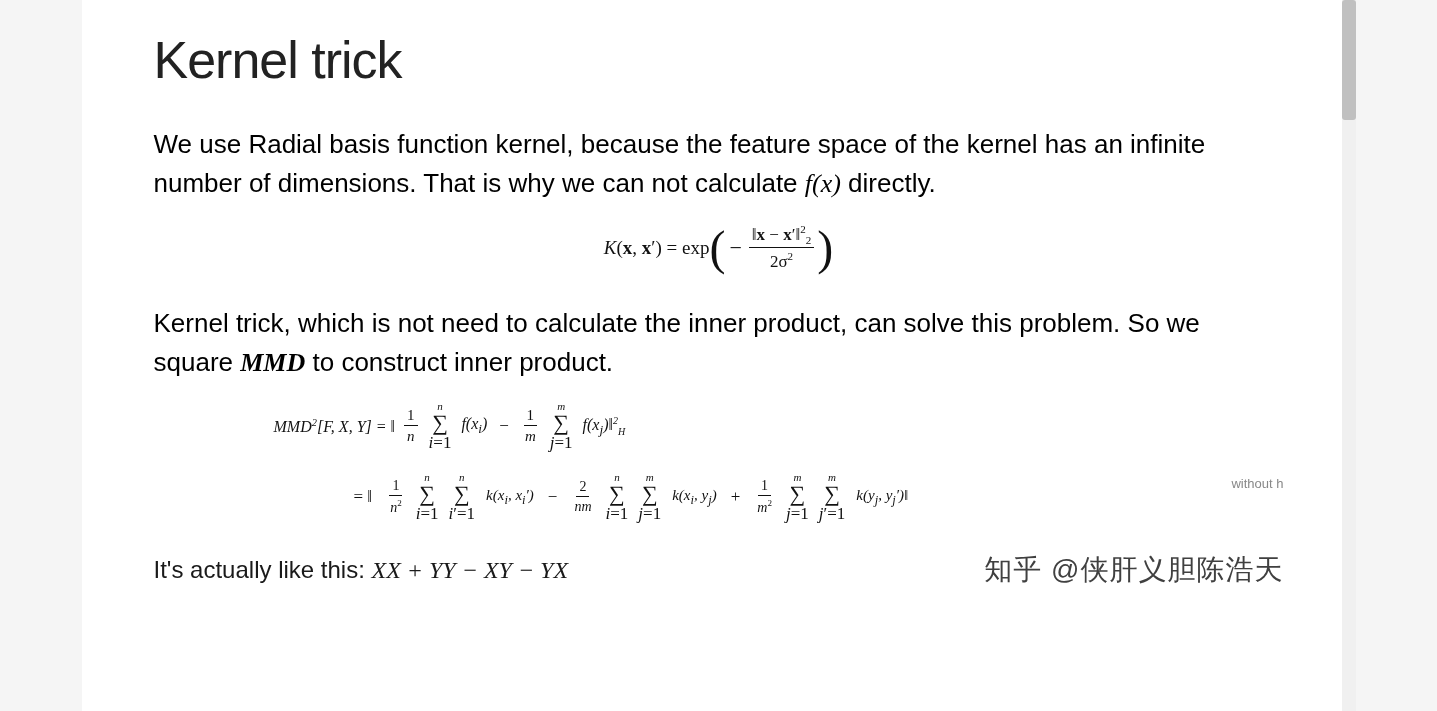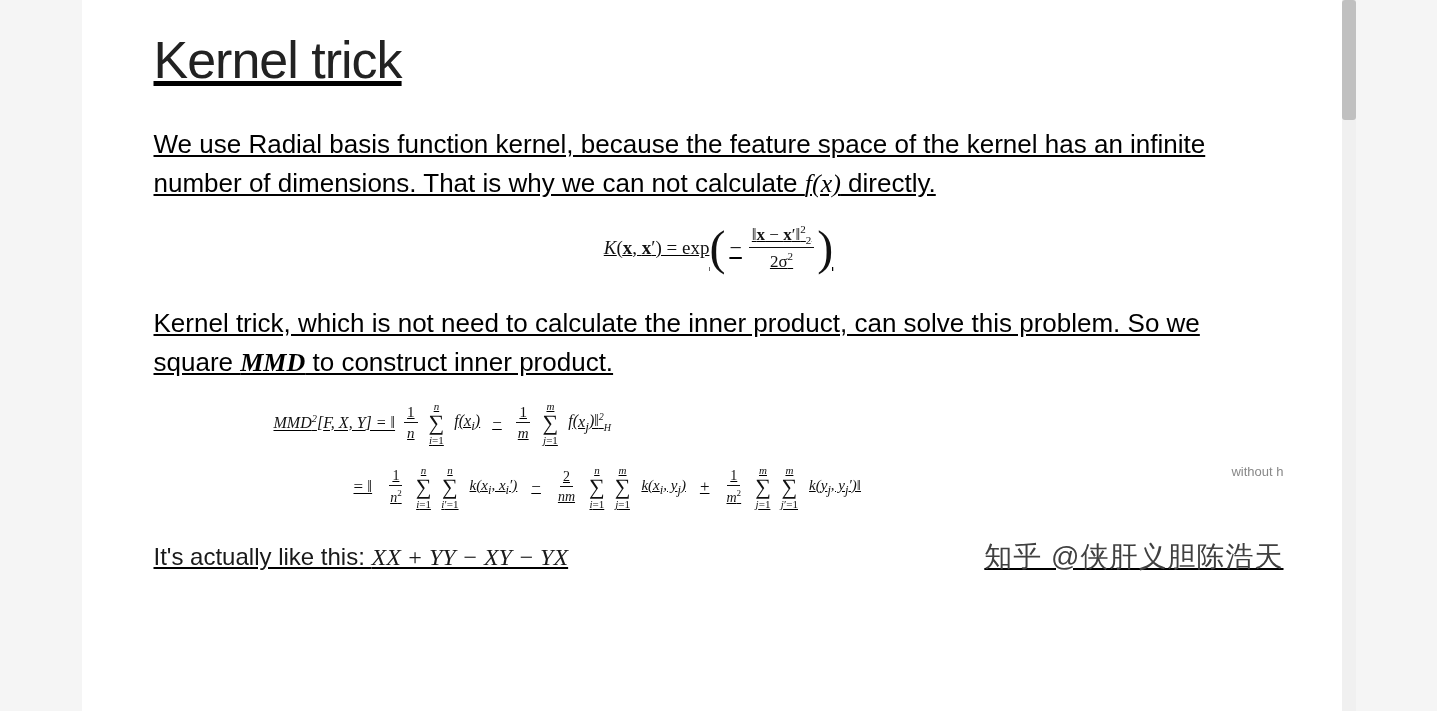--- a/index.html
+++ b/index.html
@@ -13,21 +13,20 @@
       min-height: 711px;
       padding: 0;
     }
 
     .page-container {
       background: #ffffff;
       width: 1274px;
       min-height: 711px;
       padding: 32px 72px 40px 72px;
       position: relative;
-      text-decoration: underline;
     }
 
     .page-title {
       font-size: 52px;
       font-weight: 300;
       color: #222;
       font-family: Arial, Helvetica, sans-serif;
       letter-spacing: -1px;
       margin-bottom: 36px;
       line-height: 1.1;
@@ -142,21 +141,21 @@
       font-size: 22px;
       line-height: 1;
     }
 
     .sum-top {
       font-size: 11px;
       line-height: 1.1;
     }
 
     .sum-bot {
-      font-size: 11px;
+      font-size: 17px;
       line-height: 1.1;
     }
 
     .without-h {
       position: absolute;
       right: 72px;
       font-size: 13px;
       color: #888;
       font-family: Arial, sans-serif;
     }
@@ -309,21 +308,21 @@
         <span class="sum-block">
           <span class="sum-top"><i>m</i></span>
           <span class="sum-sym">∑</span>
           <span class="sum-bot"><i>j</i>′=1</span>
         </span>
         <span style="font-style:italic; font-size:15px; margin: 0 3px;"><i>k</i>(<i>y<sub>j</sub>, y<sub>j</sub></i>′)‖</span>
       </div>
 
     </div>
 
-    <span class="without-h" style="position: absolute; right: 0px; top: 64px;">without h</span>
+    <span class="without-h" style="position: absolute; right: 0px; top: 76px;">without h</span>
   </div>
 
   <div class="bottom-section">
     <div class="bottom-text">
       <span>It's actually like this:  </span><span class="italic-math">XX + YY − XY − YX</span>
     </div>
     <div class="zhihu-watermark">知乎 @侠肝义胆陈浩天</div>
   </div>
 
   <div class="scrollbar">

